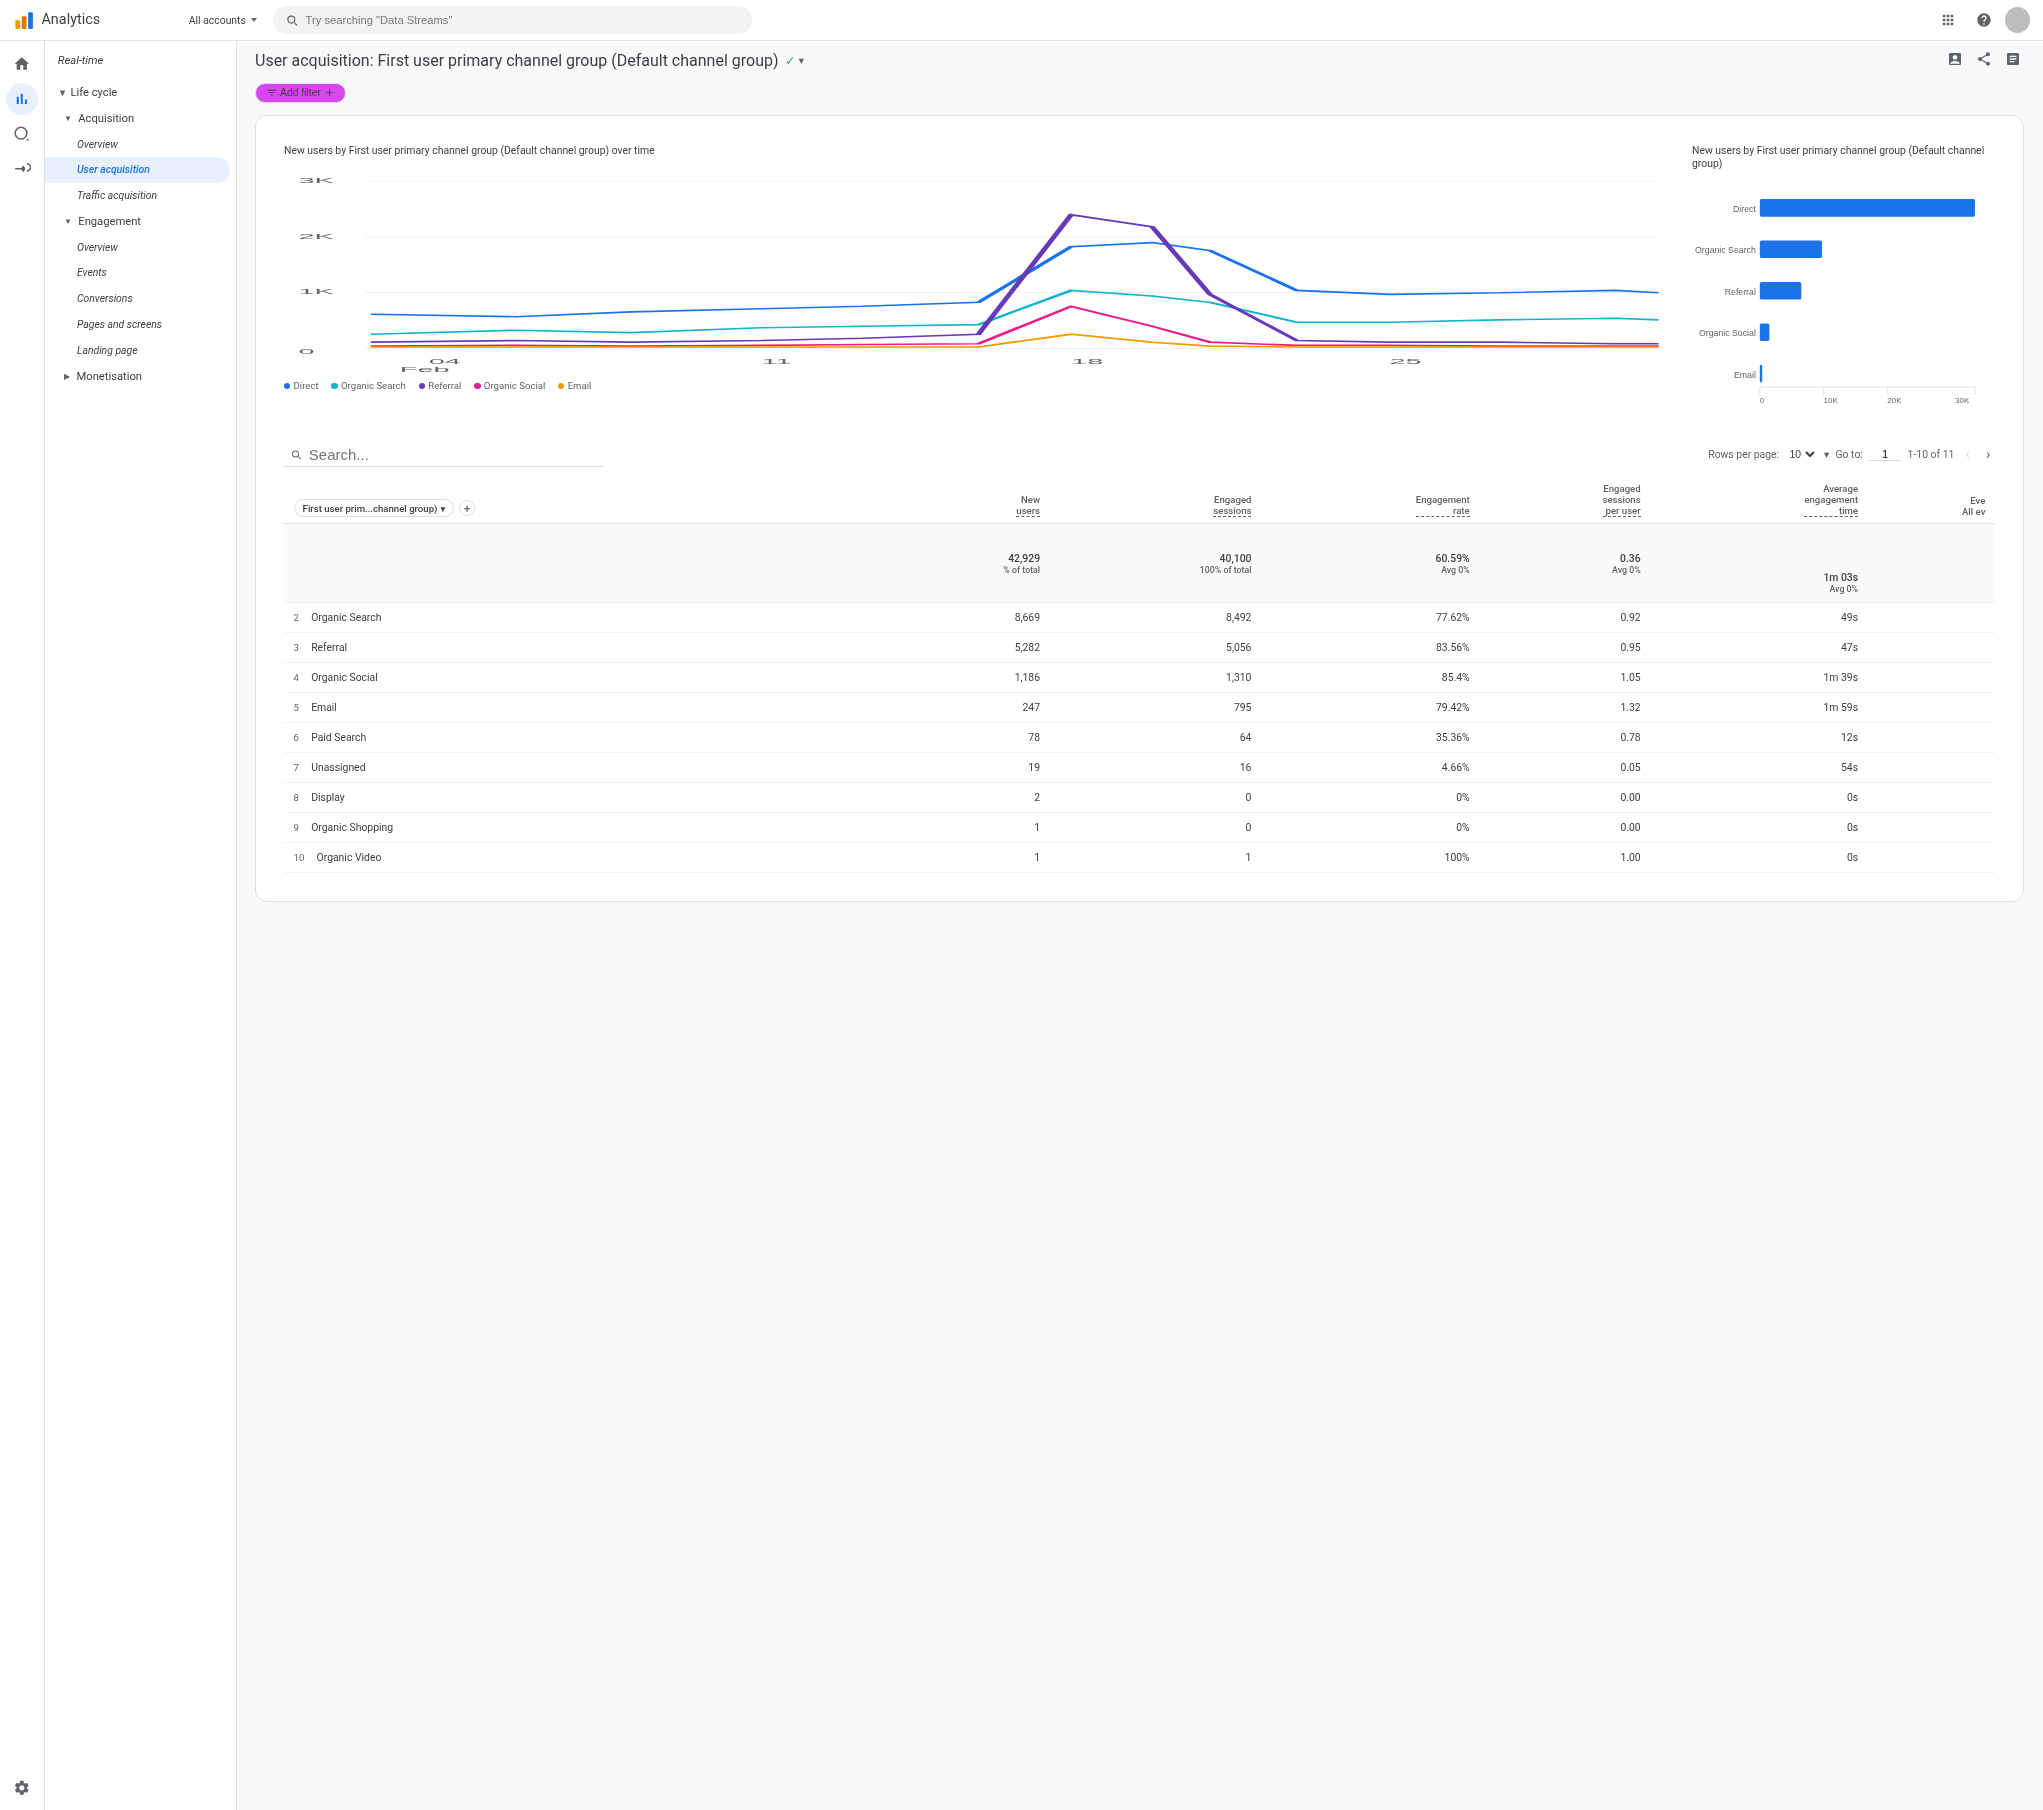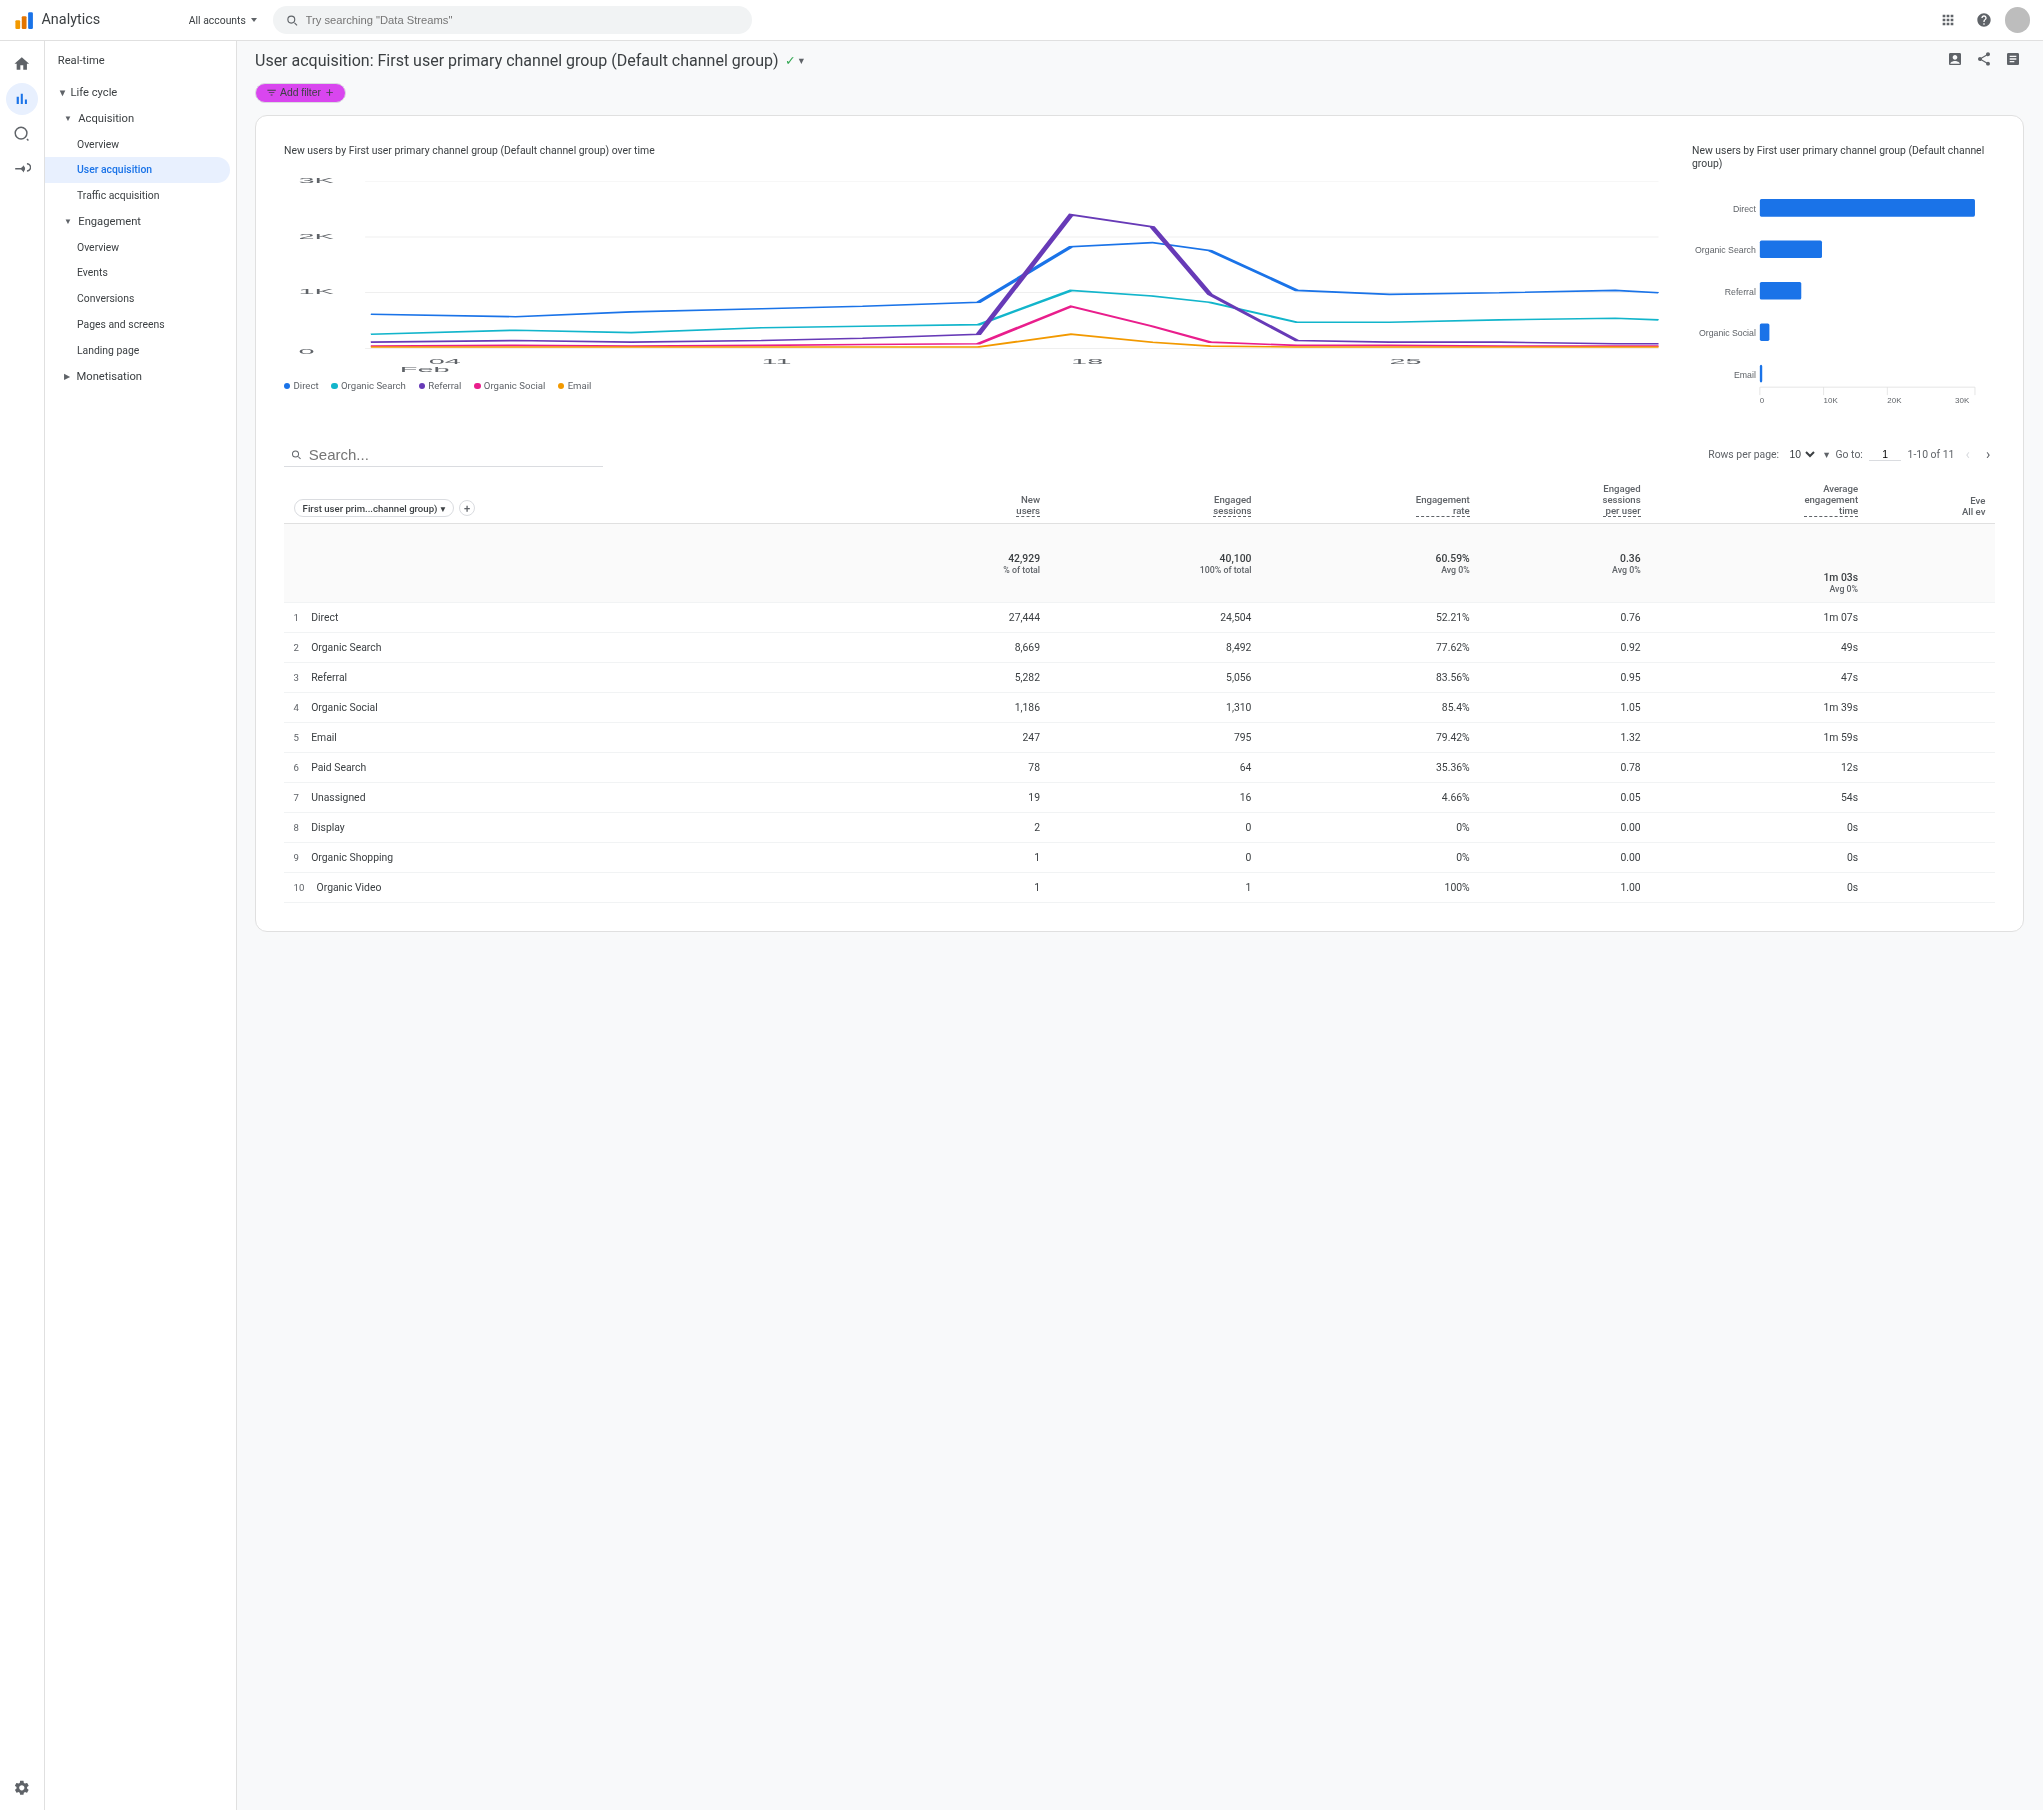--- a/index.html
+++ b/index.html
@@ -18,21 +18,21 @@
     .avatar { width: 25.5px; height: 25.5px; border-radius: 50%; background: #bdbdbd; }
 
     
     .left-rail { width: 45px; background: #fff; border-right: 0.8px solid #e0e0e0; display: flex; flex-direction: column; align-items: center; padding-top: 6.4px; gap: 3.2px; position: fixed; top: 41px; bottom: 0; left: 0; z-index: 99; }
     .rail-item { width: 32px; height: 32px; display: flex; align-items: center; justify-content: center; border-radius: 50%; cursor: pointer; color: #5f6368; }
     .rail-item.active { background: #e8f0fe; color: #1a73e8; }
 
     
     .sidebar { width: 192px; background: #fff; border-right: 0.8px solid #e0e0e0; overflow-y: auto; position: fixed; top: 41px; left: 45px; bottom: 0; z-index: 98; padding-bottom: 12.8px; }
     .sidebar-section { padding: 6.4px 0; }
-    .sidebar-item { display: flex; align-items: center; padding: 6.4px 12.8px; cursor: pointer; border-radius: 0 19px 19px 0; margin-right: 6.4px; color: #3c4043; font-size: 11.2px; gap: 6.4px; }
+    .sidebar-item { display: flex; align-items: center; padding: 6.4px 12.8px; cursor: pointer; border-radius: 0 19px 19px 0; margin-right: 6.4px; color: #3c4043; font-size: 11.2px; gap: 6.4px; font-style: italic; }
     .sidebar-item.active { background: #e8f0fe; color: #1a73e8; font-weight: 500; }
     .sidebar-group { padding: 0; }
     .sidebar-group-header { display: flex; align-items: center; padding: 6.4px 12.8px; cursor: pointer; color: #3c4043; font-size: 11.2px; gap: 3.2px; font-weight: 400; }
     .sidebar-child { padding-left: 32px; font-size: 10.4px; }
 
     
     .main-content { margin-left: 236px; flex: 1; padding: 12.8px 19px; overflow-y: auto; background: #f8f9fa; }
     
     
     .filter-bar { display: flex; align-items: center; gap: 6.4px; margin-bottom: 12.8px; }
@@ -465,32 +465,20 @@
             </td>
             <td>
               <div style="font-size:10.4px; font-weight:500;margin-top:39px;">1m 03s</div>
               <div style="font-size:8.8px; color:#5f6368;">Avg 0%</div>
             </td>
             <td></td>
           </tr>
         </thead>
         <tbody id="table-body">
 
-        <tr>
-    <td class="left">
-      <span style="color:#5f6368; margin-right:9.6px; font-size:9.6px;">1</span>
-      <span>Direct</span>
-    </td>
-    <td>27,444</td>
-    <td>24,504</td>
-    <td>52.21%</td>
-    <td>0.76</td>
-    <td>1m 07s</td>
-    <td></td>
-  </tr>
             <tr>
     <td class="left">
       <span style="color:#5f6368; margin-right:9.6px; font-size:9.6px;">2</span>
       <span>Organic Search</span>
     </td>
     <td>8,669</td>
     <td>8,492</td>
     <td>77.62%</td>
     <td>0.92</td>
     <td>49s</td>

